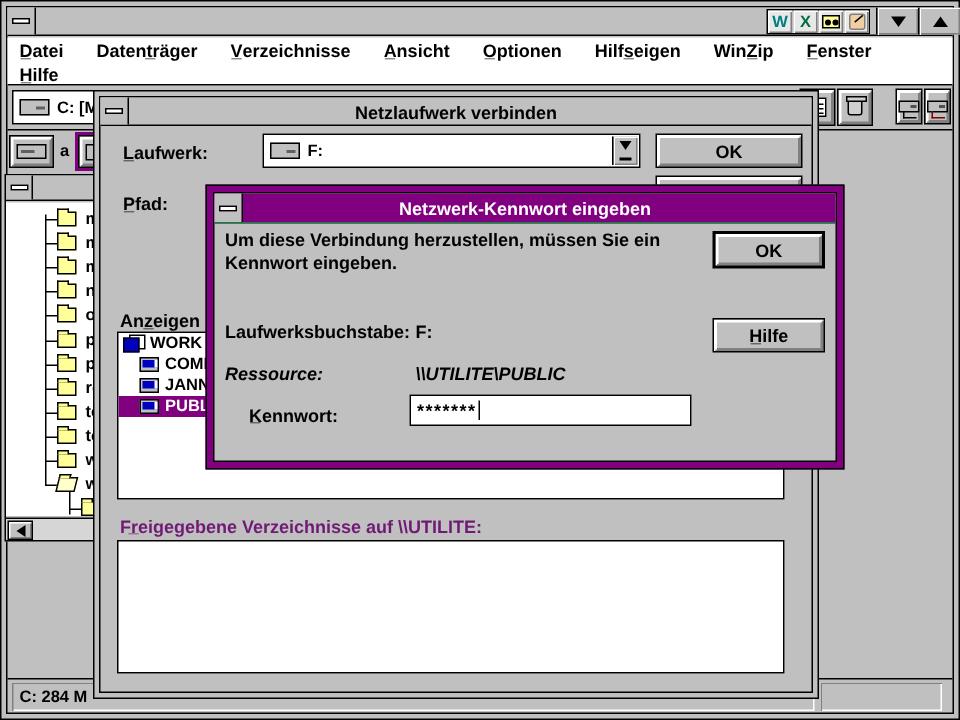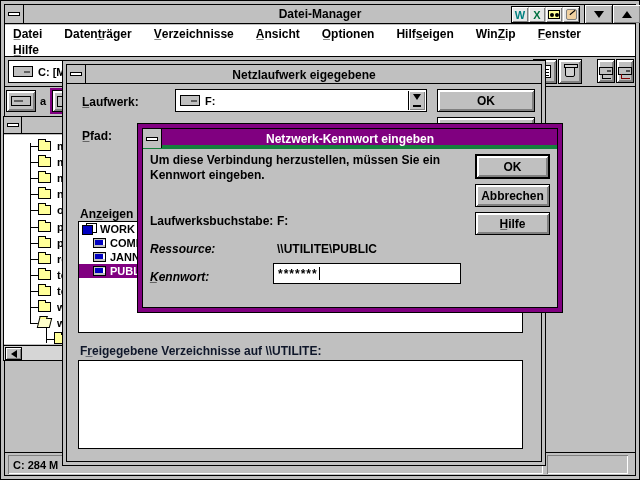--- a/index.html
+++ b/index.html
@@ -76,42 +76,42 @@
   .statpanel{top:455px;height:19px;background:#c0c0c0;
     box-shadow:inset 1px 1px 0 #808080,inset -1px -1px 0 #fff;
     display:flex;align-items:center;padding-left:5px;}
 
   
   .dlg-frame{border:1px solid #000;padding:3px;background:#c0c0c0;}
   .dlg-inner{border:1px solid #000;width:100%;height:100%;background:#c0c0c0;position:relative;}
   .dlg-title{height:19px;background:#c0c0c0;border-bottom:1px solid #000;position:relative;}
   .dlg-title .title-text{top:3px;}
   .pw-frame{border:1px solid #000;padding:4px;background:#800080;}
-  .pw-title{height:20px;background:#800080;border-bottom:4px solid #15803d;position:relative;color:#fff;}
+  .pw-title{height:20px;background:#800080;border-bottom:1px solid #15803d;position:relative;color:#fff;}
   .pw-title .ctrlbox{height:19px;}
   .pw-title .title-text{top:3px;color:#fff;}
 
   .btn{background:#c0c0c0;border:1px solid #000;color:#000;
     box-shadow:inset 1px 1px 0 #fff,inset -1px -1px 0 #808080,inset 2px 2px 0 #fff,inset -2px -2px 0 #808080;
     display:flex;align-items:center;justify-content:center;font:bold 12px "Liberation Sans",sans-serif;}
   .btn.default{border:2px solid #000;}
   .field{background:#fff;border:1px solid #000;display:flex;align-items:center;padding-left:4px;}
   .caret{display:inline-block;width:1px;height:13px;background:#000;margin-left:1px;vertical-align:middle;}
 
   .listbox{background:#fff;border:1px solid #000;overflow:hidden;}
   .crow{position:relative;height:14px;display:flex;align-items:center;padding-left:3px;
     font:bold 11px "Liberation Sans",sans-serif;white-space:nowrap;}
   .crow.ind{padding-left:14px;}
   .crow.sel{background:#800080;color:#fff;}
   .pc-icon{flex:none;position:relative;display:inline-block;width:13px;height:10px;background:#c0c0c0;border:1px solid #000;margin-right:4px;}
   .pc-icon::before{content:'';position:absolute;left:1px;top:1px;width:8px;height:5px;background:#0000c0;border-right:2px solid #fff;}
   .wg-icon{flex:none;position:relative;display:inline-block;width:15px;height:12px;margin-right:3px;}
   .wg-icon::before{content:'';position:absolute;right:0;top:0;width:9px;height:8px;background:#fff;border:1px solid #000;}
   .wg-icon::after{content:'';position:absolute;left:0;bottom:0;width:9px;height:8px;background:#0000c0;border:1px solid #000;}
-  .graylabel{color:#0f172a;}
+  .graylabel{color:#701a75;}
 
   
   .ic-doc{width:11px;height:13px;background:#fff;border:1px solid #000;position:relative;}
   .ic-doc::before{content:'';position:absolute;left:2px;top:3px;width:6px;height:1px;background:#000;box-shadow:0 3px 0 #000,0 6px 0 #000;}
   .ic-trash{width:10px;height:11px;background:#d0d0d0;border:1px solid #000;border-radius:0 0 2px 2px;position:relative;}
   .ic-trash::before{content:'';position:absolute;left:-2px;top:-3px;width:12px;height:2px;background:#d0d0d0;border:1px solid #000;}
   .ic-net{width:14px;height:8px;background:#c0c0c0;border:1px solid #000;position:relative;}
   .ic-net::before{content:'';position:absolute;right:1px;top:2px;width:4px;height:2px;background:#505050;}
   .ic-net::after{content:'';position:absolute;left:2px;bottom:-5px;width:8px;height:4px;border-bottom:1px solid #000;border-left:1px solid #000;}
   .ic-net.dis::after{border-color:#800000;}
@@ -123,21 +123,20 @@
 </head>
 <body>
 
 <div class="abs frame-outer"></div>
 <div class="abs frame-inner"></div>
 
 <div class="abs titlebar">
   <div class="ctrlbox abs" style="left:0;top:0;">
       <span class="dash"></span>
     </div>
-  <div class="abs title-text t12">Datei-Manager</div>
   <div class="abs quick-icons">
     <span class="qicon" style="color:#008080;">W</span>
     <span class="qicon" style="color:#007040;">X</span>
     <span class="qicon">
         <span class="ic-binoc"></span>
       </span>
     <span class="qicon">
         <span class="ic-hand"></span>
       </span>
   </div>
@@ -280,21 +279,21 @@
 <div class="abs statpanel t11" style="left:547px;width:81px;">
   <span></span>
 </div>
 
 <div class="abs dlg-frame" style="left:62px;top:60px;width:484px;height:406px;">
   <div class="dlg-inner">
     <div class="dlg-title">
       <div class="ctrlbox abs" style="left:0;top:0;height:18px;">
           <span class="dash"></span>
         </div>
-      <div class="abs title-text t12">Netzlaufwerk eigegebene</div>
+      <div class="abs title-text t12">Netzlaufwerk verbinden</div>
     </div>
     <div class="abs" style="left:0;top:19px;right:0;bottom:0;">
       <div class="abs t12" style="left:15px;top:11px;">L̲aufwerk:</div>
       <div class="abs combo t11" style="left:108px;top:5px;width:252px;height:23px;">
         <span class="drv"></span>
         <span>F:</span>
         <span class="combo-btn">
             <span class="arr-down"></span>
             <span class="arr-bar"></span>
           </span>
@@ -332,26 +331,25 @@
     <div class="pw-title">
       <div class="ctrlbox abs" style="left:0;top:0;">
           <span class="dash"></span>
         </div>
       <div class="abs title-text t12">Netzwerk-Kennwort eingeben</div>
     </div>
     <div class="abs" style="left:0;top:21px;right:0;bottom:0;">
       <div class="abs t12" style="left:7px;top:3px;">Um diese Verbindung herzustellen, müssen Sie ein</div>
       <div class="abs t12" style="left:7px;top:18px;">Kennwort eingeben.</div>
       <div class="abs btn default" style="left:332px;top:4px;width:75px;height:25px;">OK</div>
-      <div class="abs btn" style="left:332px;top:34px;width:75px;height:23px;">Abbrechen</div>
       <div class="abs btn" style="left:332px;top:62px;width:75px;height:23px;">H̲ilfe</div>
       <div class="abs t12" style="left:7px;top:64px;text-align:right;">Laufwerksbuchstabe:</div>
       <div class="abs t12" style="left:134px;top:64px;">F:</div>
       <div class="abs t12" style="left:7px;top:92px;font-style:italic;">Ressource:</div>
-      <div class="abs t12" style="left:134px;top:92px;">\\UTILITE\PUBLIC</div>
-      <div class="abs t12" style="left:7px;top:120px;font-style:italic;">K̲ennwort:</div>
+      <div class="abs t12" style="left:134px;top:92px;font-style:italic;">\\UTILITE\PUBLIC</div>
+      <div class="abs t12" style="left:23px;top:120px;">K̲ennwort:</div>
       <div class="abs field" style="left:130px;top:113px;width:188px;height:21px;">
         <span class="t12" style="letter-spacing:1px;">*******</span>
         <span class="caret"></span>
       </div>
     </div>
   </div>
 </div>
 
 </body></html>

